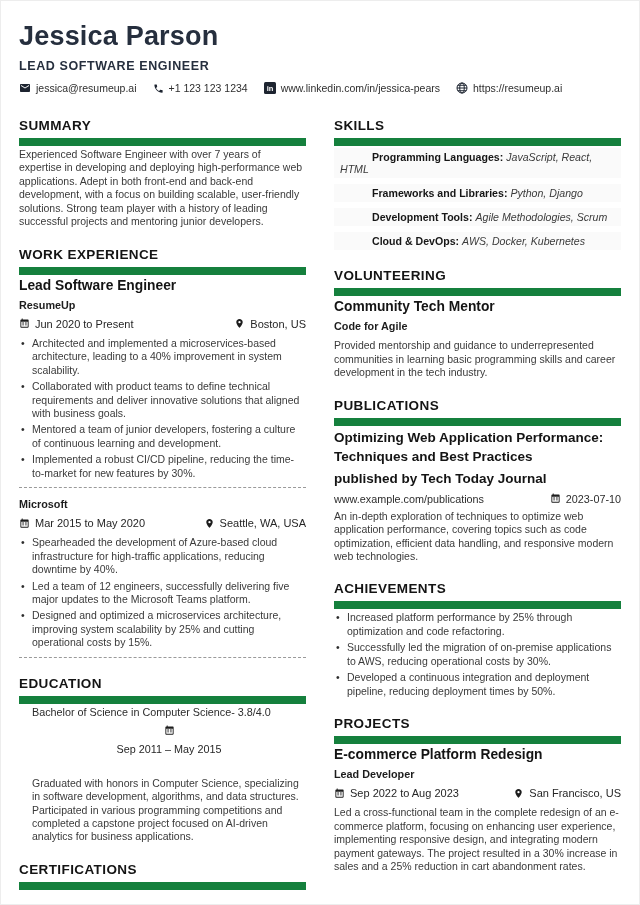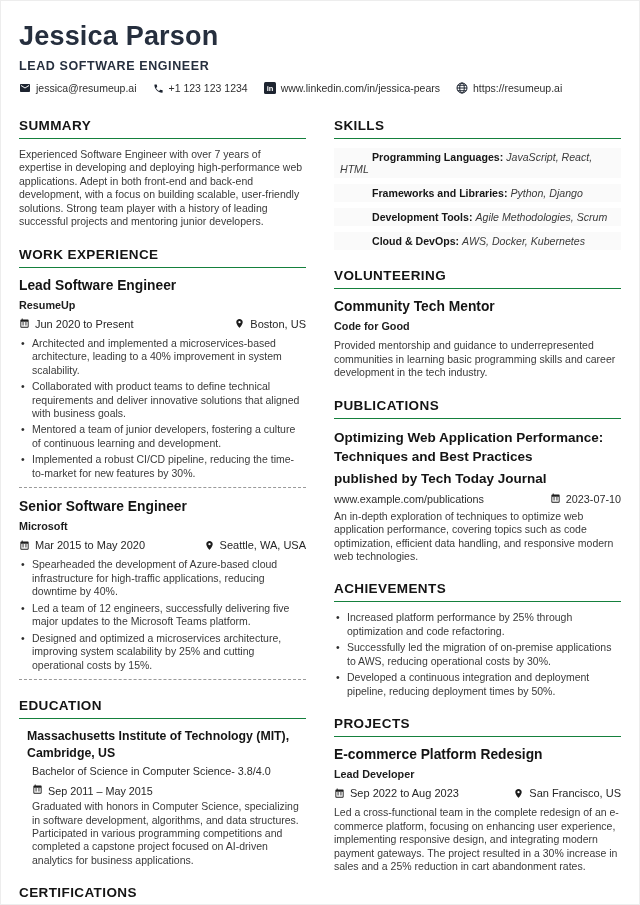--- a/index.html
+++ b/index.html
@@ -13,21 +13,21 @@
   .hd-contacts { display:flex; align-items:center; gap:16px; margin-top:9px; font-size:10.5px; color:#2e2e2e; }
   .contact { display:flex; align-items:center; gap:5px; white-space:nowrap; }
   .contact svg { display:block; }
 
   
   .columns { display:flex; gap:28px; margin-top:16px; }
   .col { flex:1; min-width:0; }
 
   .section { margin-top:18px; }
   .section:first-child { margin-top:8px; }
-  .sec-h { font-size:13.5px; font-weight:700; color:#141414; letter-spacing:0.4px; border-bottom:1px solid #15803d; padding-bottom:5px; margin-bottom:9px; }
+  .sec-h { font-size:13.5px; font-weight:700; color:#141414; letter-spacing:0.4px; border-bottom:8px solid #15803d; padding-bottom:5px; margin-bottom:2px; }
 
   .body-txt { font-size:10.5px; line-height:1.28; color:#3a3a3a; }
 
   .item-title { font-size:13.8px; font-weight:700; color:#141414; margin-bottom:5px; line-height:1.25; }
   .item-sub { font-size:10.8px; font-weight:700; color:#1d1d1d; margin-bottom:7px; }
   .meta-row { display:flex; justify-content:space-between; align-items:center; font-size:11px; color:#262626; margin-bottom:7px; }
   .meta { display:flex; align-items:center; gap:5px; }
   .meta svg { display:block; flex:none; }
 
   ul.bullets { list-style:none; }
@@ -38,21 +38,21 @@
 
   
   .skill-row { background:#fafafa; padding:3px 6px; margin-bottom:6px; font-size:10.6px; }
   .skill-label { font-weight:700; color:#161616;padding-left:32px; }
   .skill-value { color:#3a3a3a;font-style:italic; }
 
   
   .edu-school { font-size:12.3px; font-weight:700; color:#141414; line-height:1.35; margin:0 0 4px 8px; }
   .edu-inner { margin-left:13px; }
   .edu-degree { font-size:10.8px; color:#2c2c2c; margin-bottom:7px; }
-  .edu-meta { display:flex; align-items:center; gap:5px; font-size:10.8px; color:#262626; margin-bottom:3px; }
+  .edu-meta { display:flex; align-items:center; gap:5px; font-size:10.8px; color:#262626; margin-bottom:22px;flex-direction:column; }
 
   
   .pub-title { font-size:13.5px; font-weight:700; color:#141414; line-height:1.45; margin-bottom:4px; }
   .pub-publisher { font-size:13.5px; font-weight:700; color:#141414; margin-bottom:7px; }
   .pub-meta { display:flex; justify-content:space-between; align-items:center; font-size:10.8px; color:#2c2c2c; margin-bottom:5px; }
   .pub-url { color:#2c2c2c; }
 </style>
 </head>
 <body>
 
@@ -136,21 +136,20 @@
           <ul class="bullets">
             <li>Architected and implemented a microservices-based architecture, leading to a 40% improvement in system scalability.</li>
             <li>Collaborated with product teams to define technical requirements and deliver innovative solutions that aligned with business goals.</li>
             <li>Mentored a team of junior developers, fostering a culture of continuous learning and development.</li>
             <li>Implemented a robust CI/CD pipeline, reducing the time-to-market for new features by 30%.</li>
           </ul>
           <hr class="dashed">
         </div>
 
         <div>
-          <div class="item-title">Senior Software Engineer</div>
           <div class="item-sub">Microsoft</div>
           <div class="meta-row">
             <span class="meta">
               <span>
                   <svg width="11" height="11" viewBox="0 0 24 24" fill="#1d1d1d">
                     <path d="M16 1v2H8V1H6v2H5c-1.11 0-1.99.9-1.99 2L3 19a2 2 0 0 0 2 2h14c1.1 0 2-.9 2-2V5c0-1.1-.9-2-2-2h-1V3h-2zm3 18H5V8h14v11zM7 10h4v2H7v-2zm6 0h4v2h-4v-2zm-6 4h4v2H7v-2zm6 0h4v2h-4v-2z"></path>
                   </svg>
                 </span>
               <span>Mar 2015 to May 2020</span>
             </span>
@@ -167,21 +166,20 @@
             <li>Spearheaded the development of Azure-based cloud infrastructure for high-traffic applications, reducing downtime by 40%.</li>
             <li>Led a team of 12 engineers, successfully delivering five major updates to the Microsoft Teams platform.</li>
             <li>Designed and optimized a microservices architecture, improving system scalability by 25% and cutting operational costs by 15%.</li>
           </ul>
           <hr class="dashed">
         </div>
       </div>
 
       <div class="section">
         <div class="sec-h">EDUCATION</div>
-        <div class="edu-school">Massachusetts Institute of Technology (MIT), Cambridge, US</div>
         <div class="edu-inner">
           <div class="edu-degree">Bachelor of Science in Computer Science- 3.8/4.0</div>
           <div class="edu-meta">
             <span><svg width="11" height="11" viewBox="0 0 24 24" fill="#1d1d1d">
                   <path d="M16 1v2H8V1H6v2H5c-1.11 0-1.99.9-1.99 2L3 19a2 2 0 0 0 2 2h14c1.1 0 2-.9 2-2V5c0-1.1-.9-2-2-2h-1V3h-2zm3 18H5V8h14v11zM7 10h4v2H7v-2zm6 0h4v2h-4v-2zm-6 4h4v2H7v-2zm6 0h4v2h-4v-2z"></path>
                 </svg></span>
             <span>Sep 2011 – May 2015</span>
           </div>
           <div class="body-txt">Graduated with honors in Computer Science, specializing in software development, algorithms, and data structures. Participated in various programming competitions and completed a capstone project focused on AI-driven analytics for business applications.</div>
         </div>
@@ -212,21 +210,21 @@
         </div>
         <div class="skill-row">
           <span class="skill-label">Cloud &amp; DevOps:</span>
           <span class="skill-value">AWS, Docker, Kubernetes</span>
         </div>
       </div>
 
       <div class="section">
         <div class="sec-h">VOLUNTEERING</div>
         <div class="item-title">Community Tech Mentor</div>
-        <div class="item-sub">Code for Good</div>
+        <div class="item-sub">Code for Agile</div>
         <div class="body-txt">Provided mentorship and guidance to underrepresented communities in learning basic programming skills and career development in the tech industry.</div>
       </div>
 
       <div class="section">
         <div class="sec-h">PUBLICATIONS</div>
         <div class="pub-title">Optimizing Web Application Performance: Techniques and Best Practices</div>
         <div class="pub-publisher">published by Tech Today Journal</div>
         <div class="pub-meta">
           <span class="pub-url">www.example.com/publications</span>
           <span class="meta">

